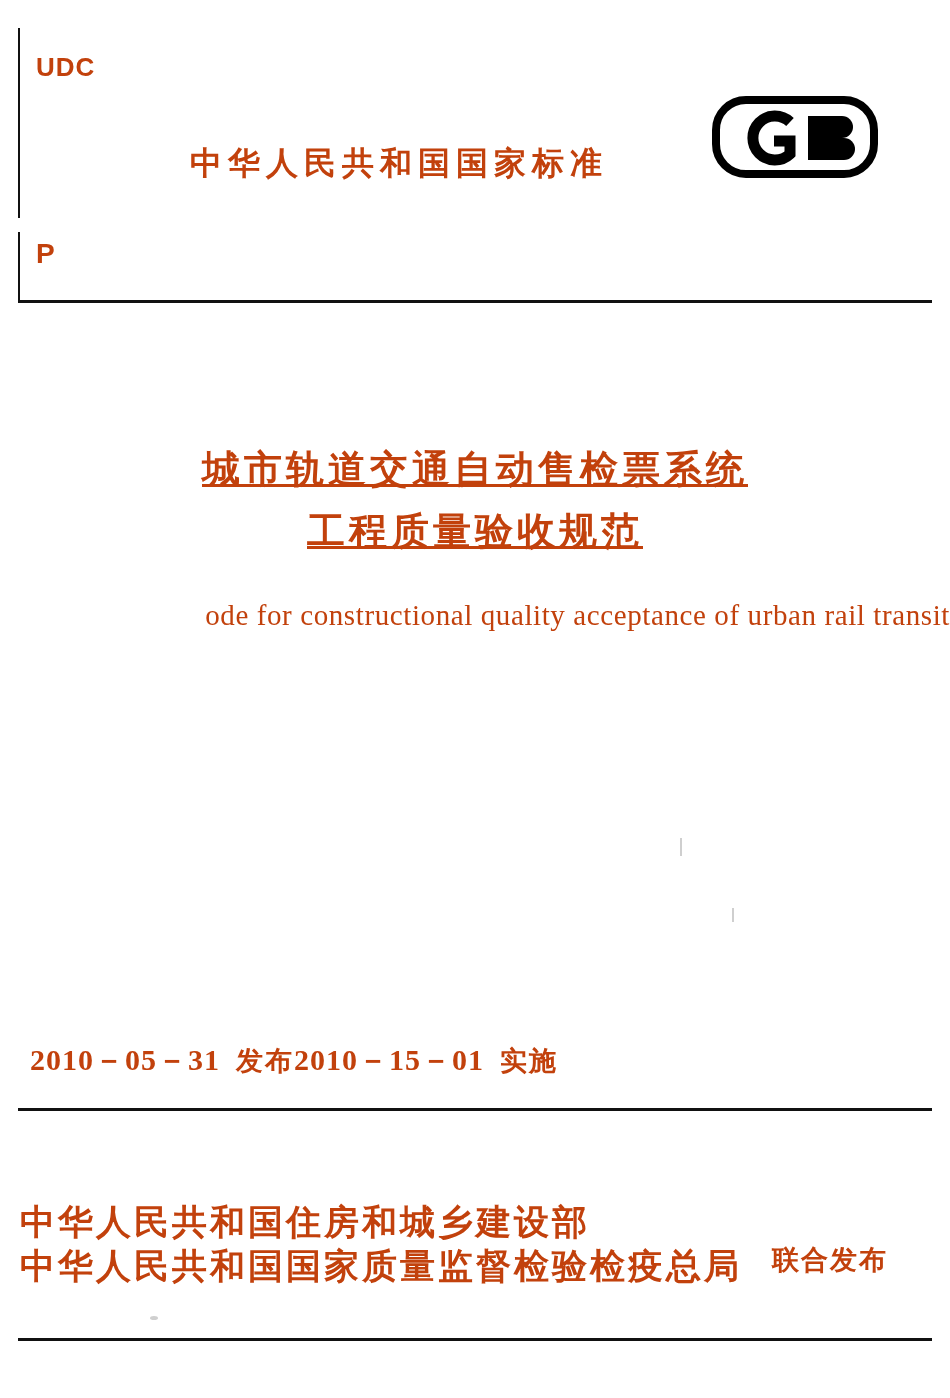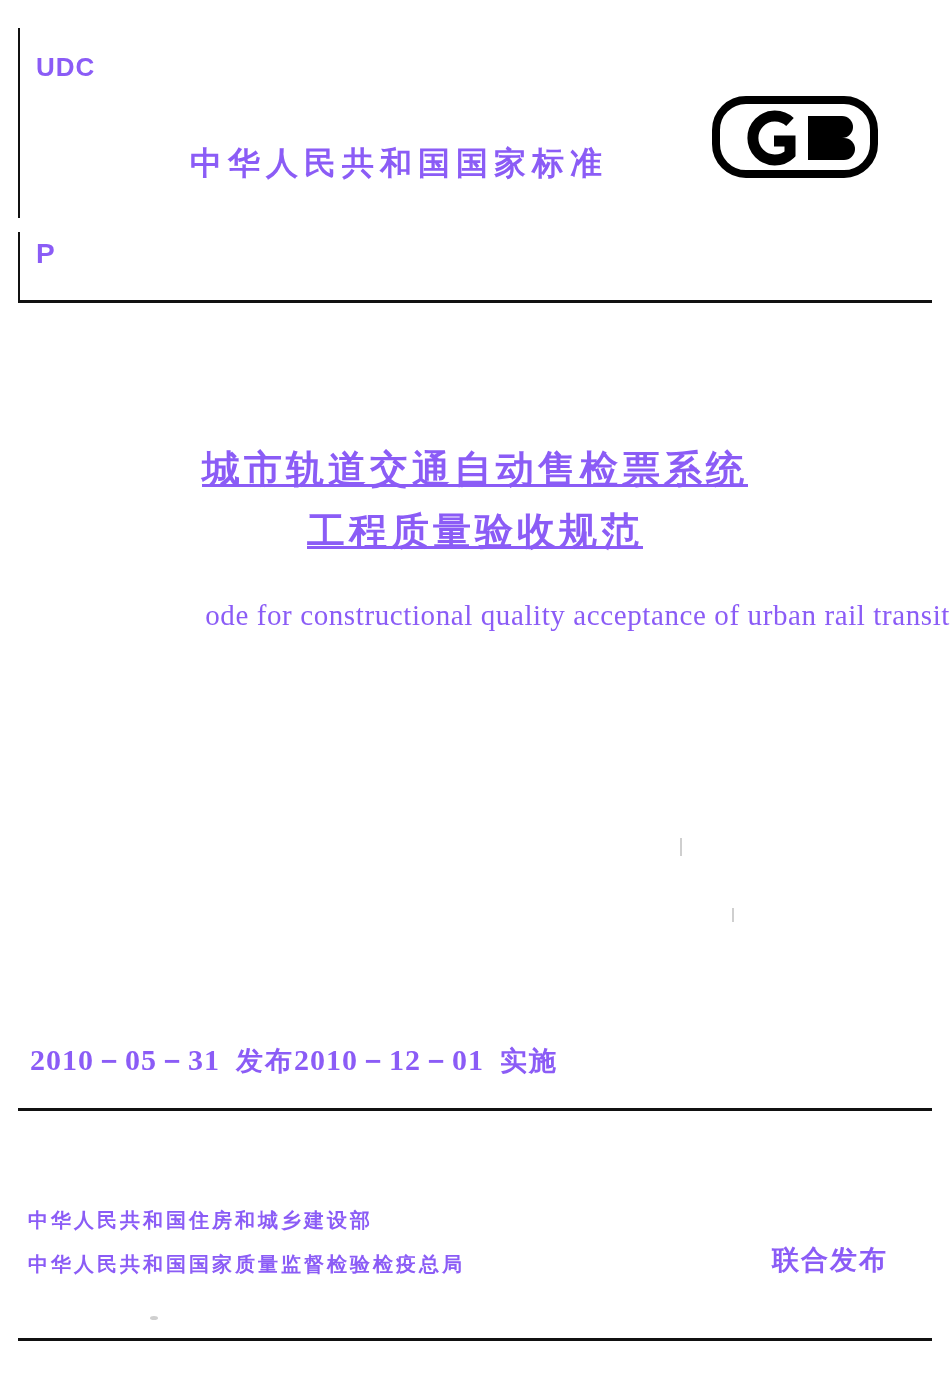--- a/index.html
+++ b/index.html
@@ -7,21 +7,21 @@
     padding: 0;
     background: #ffffff;
   }
   .page {
     position: relative;
     width: 950px;
     height: 1398px;
     background: #ffffff;
     overflow: hidden;
     font-family: "Liberation Serif", serif;
-    color: #8b5cf6;
+    color: #c2410c;
   }
 
   
   .left-rule {
     position: absolute;
     left: 18px;
     top: 28px;
     width: 2px;
     height: 190px;
     background: #111;
@@ -152,25 +152,25 @@
   .date-item .cn {
     font-family: "DejaVu Sans", sans-serif;
     font-size: 27px;
     margin-left: 16px;
     letter-spacing: 2px;
   }
 
   
   .publishers {
     position: absolute;
-    left: 28px;
+    left: 20px;
     top: 1200px;
-    font-family: Liberation Mono, monospace;
-    font-weight: bold;
-    font-size: 20px;
+    font-family: Liberation Sans, sans-serif;
+    font-weight: bold;
+    font-size: 35px;
     line-height: 44px;
     letter-spacing: 3px;
     white-space: nowrap;
   }
   .joint {
     position: absolute;
     right: 62px;
     top: 1242px;
     font-family: "DejaVu Sans", sans-serif;
     font-weight: bold;
@@ -228,21 +228,21 @@
   </div>
 
   <div class="artifact a1"></div>
   <div class="artifact a2"></div>
 
   <div class="dates">
     <div class="date-item">
       <span>2010－05－31</span><span class="cn">发布</span>
     </div>
     <div class="date-item">
-      <span>2010－12－01</span><span class="cn">实施</span>
+      <span>2010－15－01</span><span class="cn">实施</span>
     </div>
   </div>
 
   <div class="hr hr-mid"></div>
 
   <div class="publishers">
     <div>中华人民共和国住房和城乡建设部</div>
     <div>中华人民共和国国家质量监督检验检疫总局</div>
   </div>
 

